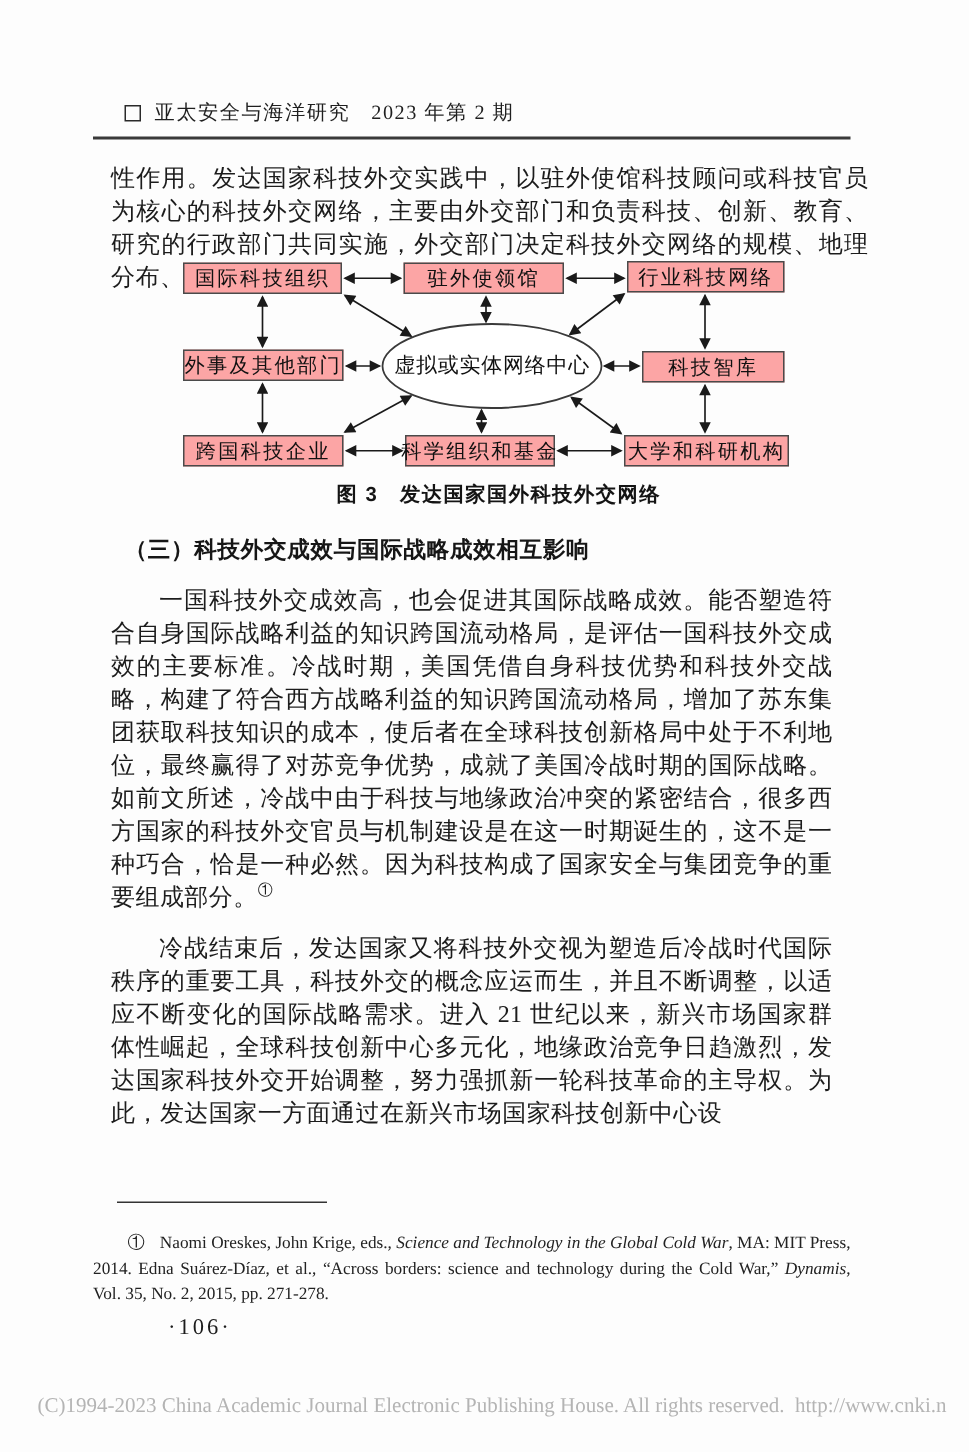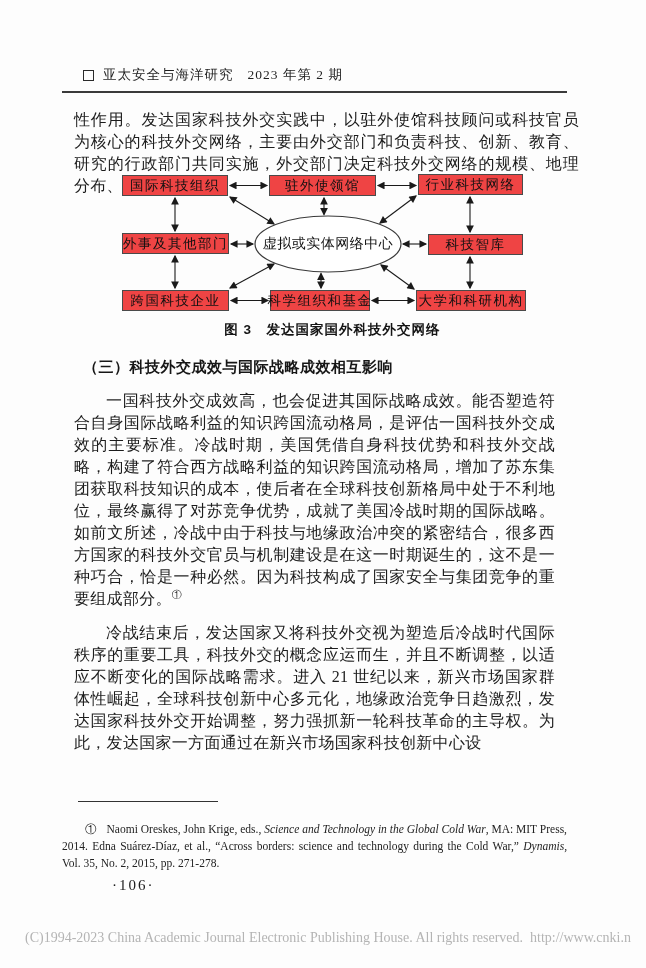--- a/index.html
+++ b/index.html
@@ -21,21 +21,21 @@
   .indent{text-indent:2em;}
   .p1{position:absolute;left:62px;top:97px;width:505px;}
   .textflow{position:absolute;left:62px;top:356px;width:505px;}
   .sec-heading{font-family:"Liberation Sans","DejaVu Sans",sans-serif;
     font-size:15px;font-weight:bold;margin:0;line-height:22px;text-indent:21px;
     letter-spacing:0.5px;color:#161616;}
   sup.fnref{font-size:10px;vertical-align:super;line-height:0;}
   
   .fig{position:absolute;left:62px;top:172px;width:505px;height:172px;margin:0;}
   .fig svg{position:absolute;left:0;top:0;}
-  .node{position:absolute;box-sizing:border-box;border:1.2px solid #4a4a4a;background:#ef4444;
+  .node{position:absolute;box-sizing:border-box;border:1.2px solid #4a4a4a;background:#fca5a5;
     display:flex;align-items:center;justify-content:center;
     font-size:13.5px;letter-spacing:1.5px;color:#111;white-space:nowrap;}
   .n1{left:60px;top:3px;width:106px;height:21px;}
   .n2{left:207px;top:3px;width:107px;height:21px;}
   .n3{left:356px;top:2px;width:105px;height:21px;}
   .n4{left:60px;top:61px;width:107px;height:21px;}
   .n5{left:366px;top:62px;width:95px;height:21px;}
   .n6{left:60px;top:118px;width:107px;height:21px;}
   .n7{left:208px;top:118px;width:100px;height:21px;}
   .n8{left:354px;top:118px;width:110px;height:21px;font-family:Liberation Mono, monospace;}

